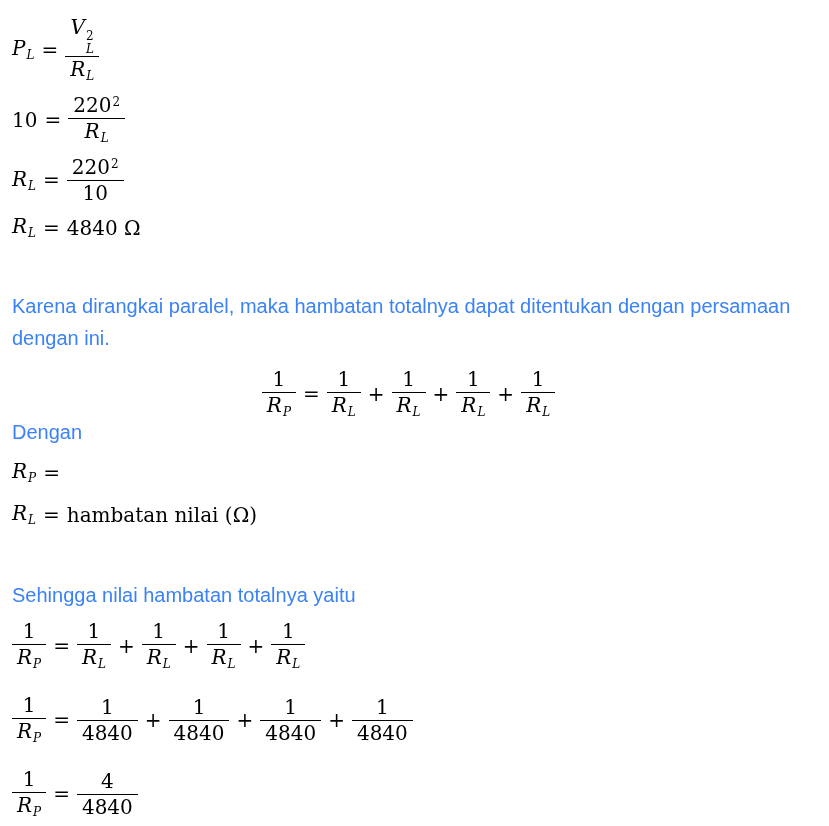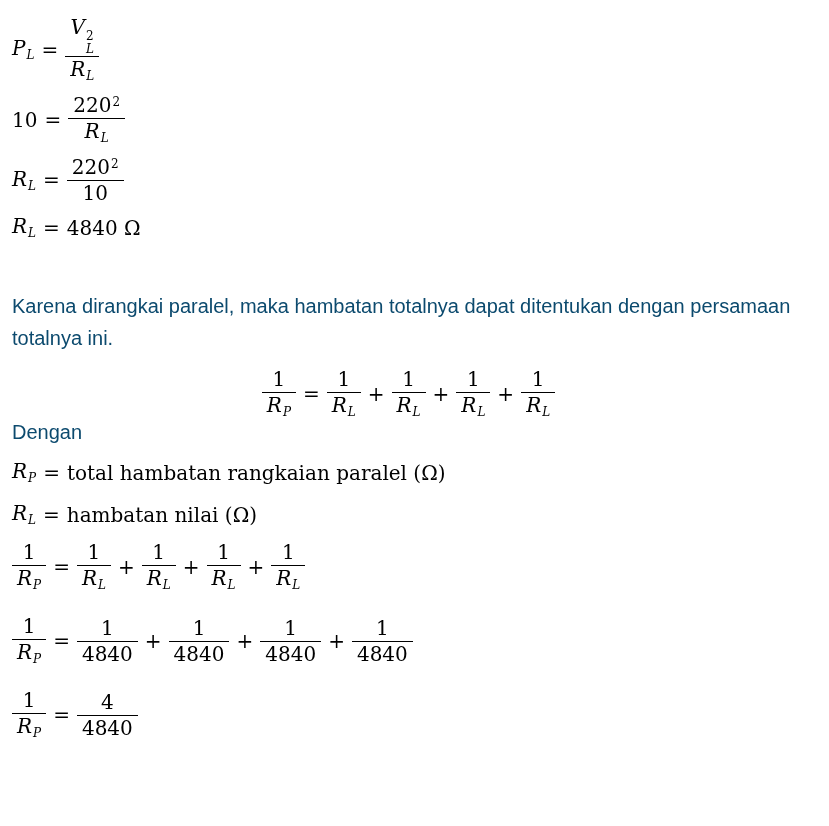--- a/index.html
+++ b/index.html
@@ -46,21 +46,21 @@
     margin-left: 1px;
   }
   .supsub .s-sup { font-style: normal; }
   .supsub .s-sub { font-style: italic; }
   
   #sec-derivation .math-row { margin-bottom: 10px; }
   #sec-derivation .math-row:last-child { margin-bottom: 0; }
   .para {
     font-size: 20px;
     line-height: 32px;
-    color: #0c4a6e;
+    color: #3b82f6;
   }
   .para-intro { margin-top: 49px; }
   #eq-parallel-center { margin-top: 14px; }
   .label-dengan { line-height: 24px; }
   #sec-definitions { margin-top: 16px; }
   #sec-definitions .math-row { margin-bottom: 16px; }
   #sec-definitions .math-row:last-child { margin-bottom: 0; }
   .label-sehingga { margin-top: 55px; line-height: 24px; }
   #sec-totals { margin-top: 13px; }
   #sec-totals .math-row { margin-bottom: 22px; }
@@ -102,21 +102,21 @@
       <div class="math-row">
         <span class="mi">R<span class="msub">L</span></span>
         <span class="op">=</span>
         <span class="mn">4840</span>
         <span class="mtext"> Ω</span>
       </div>
     </div>
 
   <div class="para para-intro">
     <div>Karena dirangkai paralel, maka hambatan totalnya dapat ditentukan dengan persamaan</div>
-    <div>totalnya ini.</div>
+    <div>dengan ini.</div>
   </div>
 
   <div id="eq-parallel-center" class="math-row math-center">
       <span class="frac">
         <span class="ft"><span class="mn">1</span></span>
         <span class="fb"><span class="mi">R<span class="msub">P</span></span></span>
       </span>
       <span class="op">=</span>
       <span class="frac">
         <span class="ft"><span class="mn">1</span></span>
@@ -138,29 +138,29 @@
         <span class="fb"><span class="mi">R<span class="msub">L</span></span></span>
       </span>
     </div>
 
   <div class="para label-dengan">Dengan</div>
 
   <div id="sec-definitions">
       <div class="math-row">
         <span class="mi">R<span class="msub">P</span></span>
         <span class="op">=</span>
-        <span class="mtext">total hambatan rangkaian paralel (Ω)</span>
       </div>
       <div class="math-row">
         <span class="mi">R<span class="msub">L</span></span>
         <span class="op">=</span>
         <span class="mtext">hambatan nilai (Ω)</span>
       </div>
     </div>
 
+  <div class="para label-sehingga">Sehingga nilai hambatan totalnya yaitu</div>
 
   <div id="sec-totals">
       <div class="math-row">
         <span class="frac">
           <span class="ft"><span class="mn">1</span></span>
           <span class="fb"><span class="mi">R<span class="msub">P</span></span></span>
         </span>
         <span class="op">=</span>
         <span class="frac">
           <span class="ft"><span class="mn">1</span></span>

